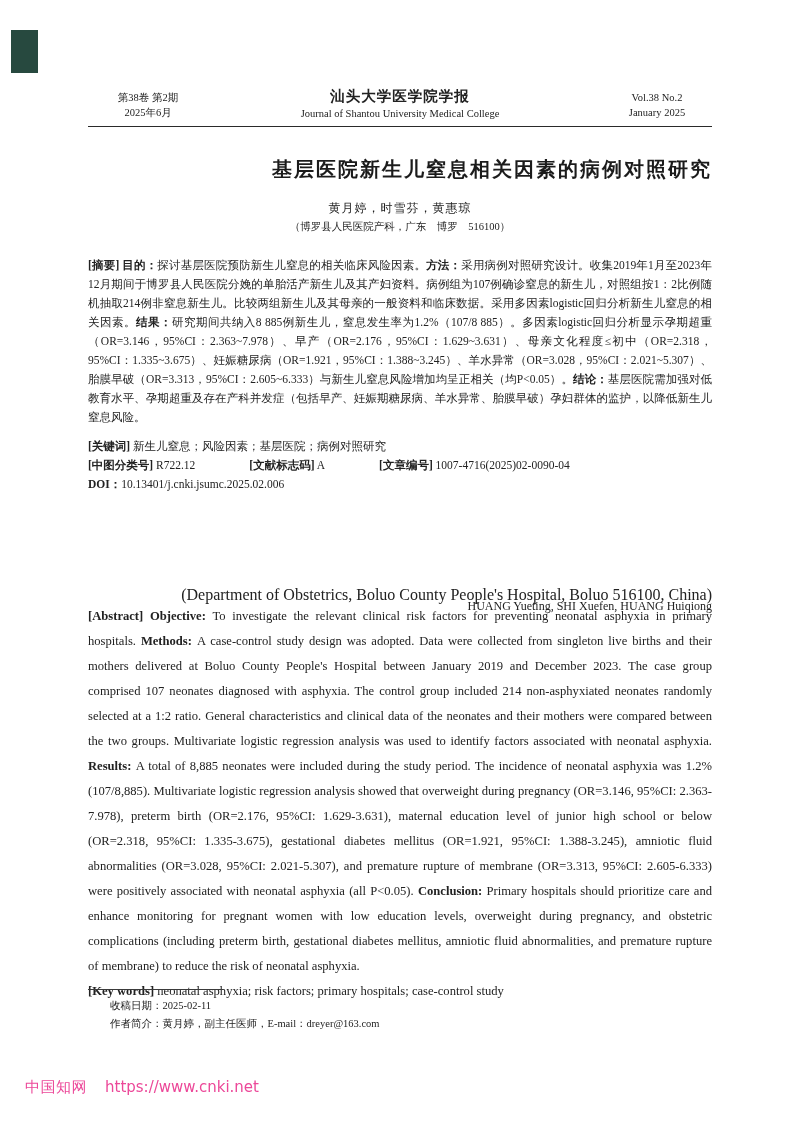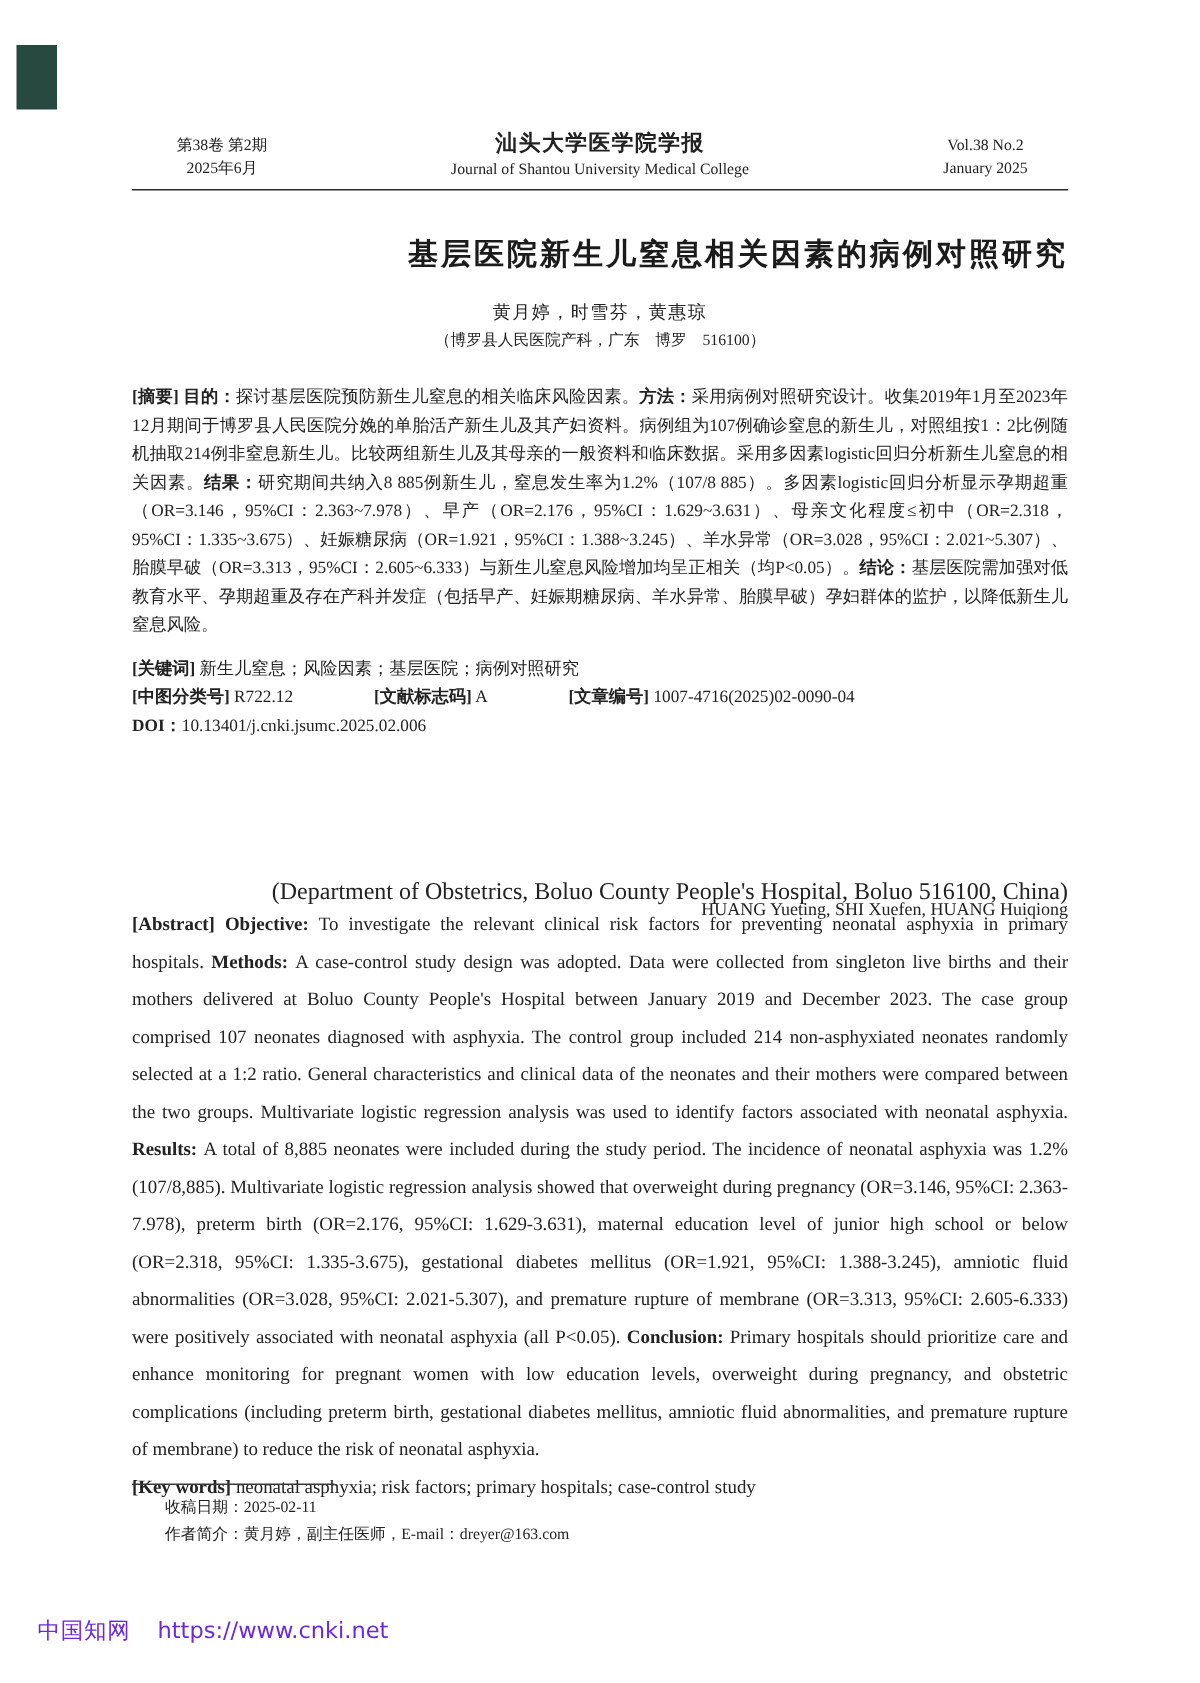--- a/index.html
+++ b/index.html
@@ -37,21 +37,21 @@
   .en-authors{position:absolute;left:88px;top:551px;width:624px;text-align:right;font-size:12px;margin-top:48px;}
   .en-affil{position:absolute;left:88px;top:586px;width:624px;text-align:right;font-size:16px;}
   
   .en-abs{position:absolute;left:88px;top:604px;width:624px;font-size:12.6px;line-height:25px;
     text-align:justify;}
   
   .foot-rule{position:absolute;left:88px;top:989px;width:135px;border-top:1.3px solid #3a3a3a;}
   .footnote{position:absolute;left:110px;top:997px;width:560px;font-size:10.5px;line-height:18px;}
   
   .watermark{position:absolute;left:25px;top:1078px;font-family:"DejaVu Sans","Liberation Sans",sans-serif;
-    font-size:15px;color:#6d28d9;letter-spacing:.5px;}
+    font-size:15px;color:#ec4899;letter-spacing:.5px;}
   .watermark .url{margin-left:18px;letter-spacing:0;}
   b{font-weight:bold;}
 </style>
 </head>
 <body>
 
 <div class="page">
 
   <div class="corner-mark" style="background: rgb(39, 73, 63);"></div>
 

